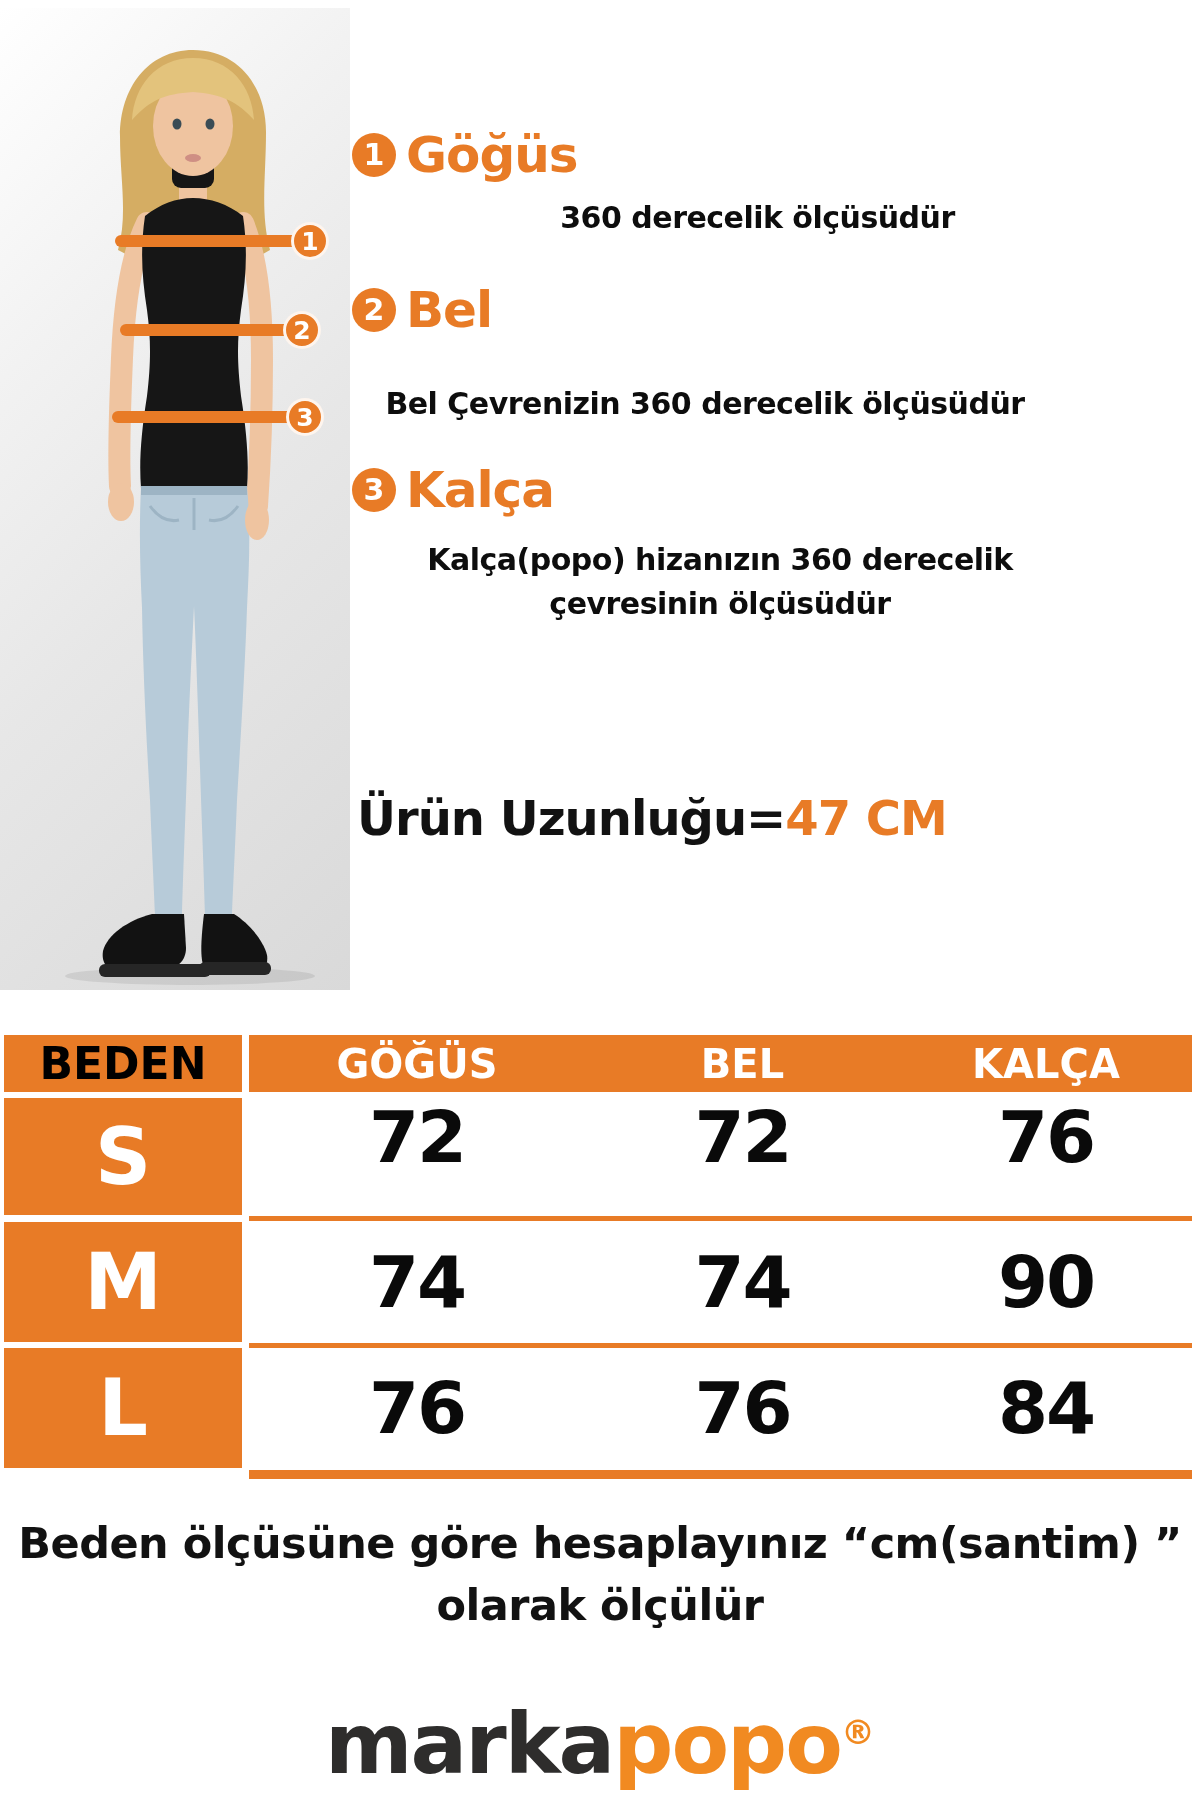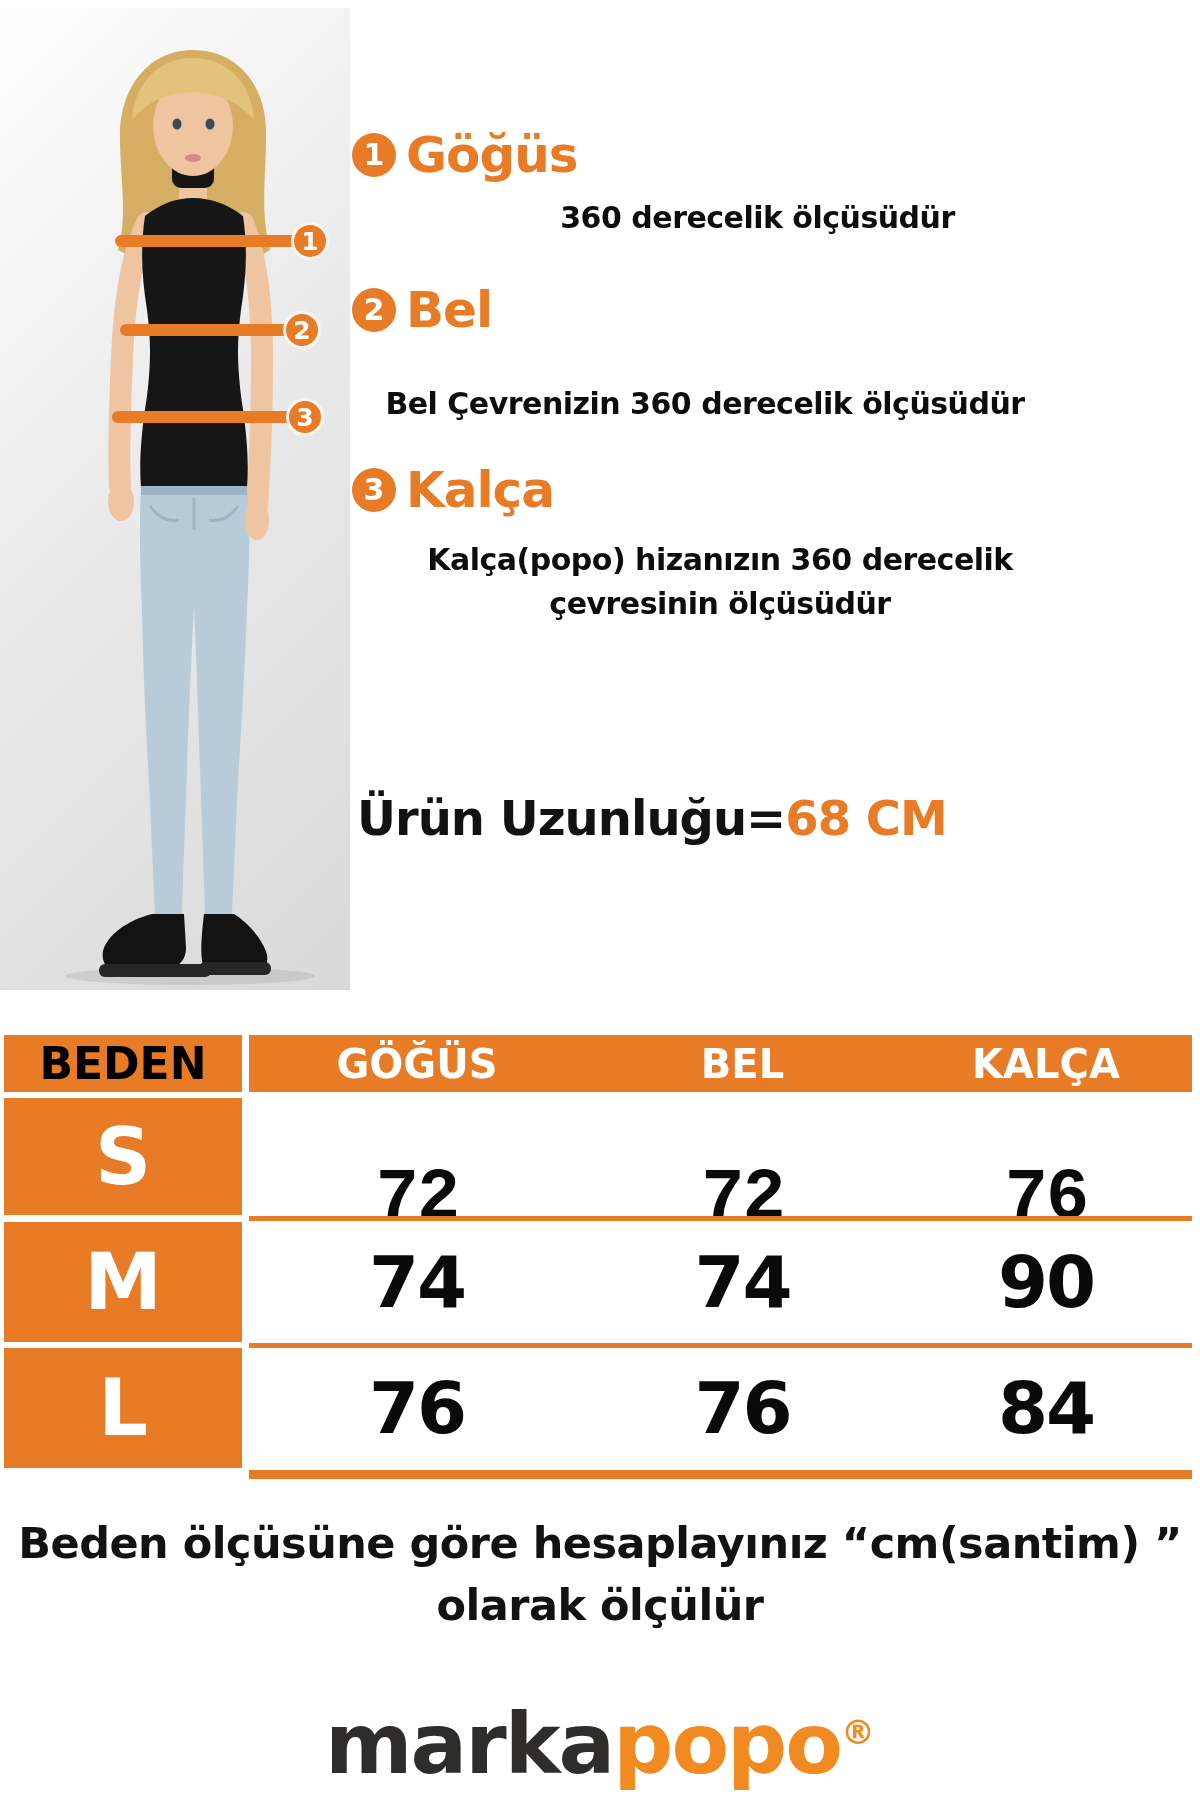--- a/index.html
+++ b/index.html
@@ -151,32 +151,32 @@
   <div class="sec-heading" style="left:352px;top:468px;">
     <span class="num-badge">3</span>
     <span class="sec-title">Kalça</span>
   </div>
   <div class="desc" style="left:340px;top:538px;width:760px;">
     <div>Kalça(popo) hizanızın 360 derecelik</div>
     <div>çevresinin ölçüsüdür</div>
   </div>
 
   <div class="length-line" style="left:357px;top:790px;">
-    <span>Ürün Uzunluğu=</span><span class="val">68 CM</span>
+    <span>Ürün Uzunluğu=</span><span class="val">47 CM</span>
   </div>
 
   <div class="th-left">BEDEN</div>
   <div class="th-main">
     <span class="col-1">GÖĞÜS</span>
     <span class="col-2">BEL</span>
     <span class="col-3">KALÇA</span>
   </div>
 
   <div class="size-block" style="top:1098px;height:117px;">S</div>
-  <div class="data-row" style="top:1140px;height:117px;font-family:Liberation Mono, monospace;">
+  <div class="data-row" style="top:1078px;height:117px;">
     <span class="col-1">72</span>
     <span class="col-2">72</span>
     <span class="col-3">76</span>
   </div>
   <div class="sep" style="top:1216px;"></div>
 
   <div class="size-block" style="top:1222px;height:120px;">M</div>
   <div class="data-row" style="top:1222px;height:120px;justify-content:center;">
     <span class="col-1">74</span>
     <span class="col-2">74</span>

